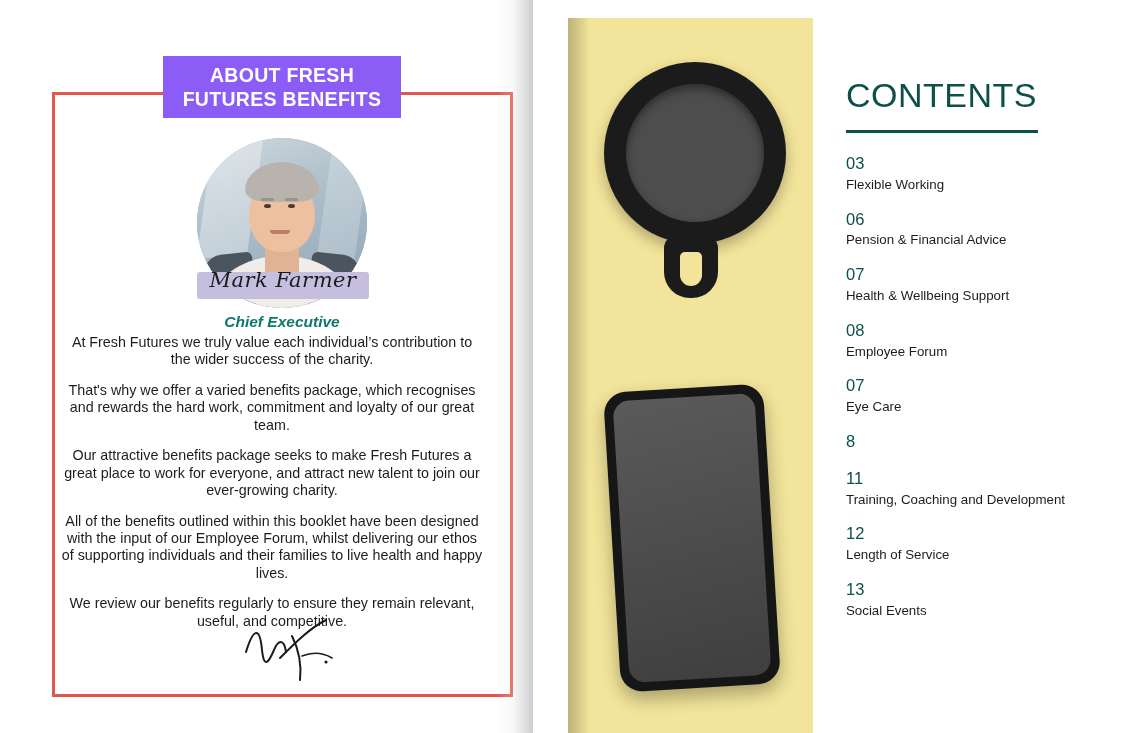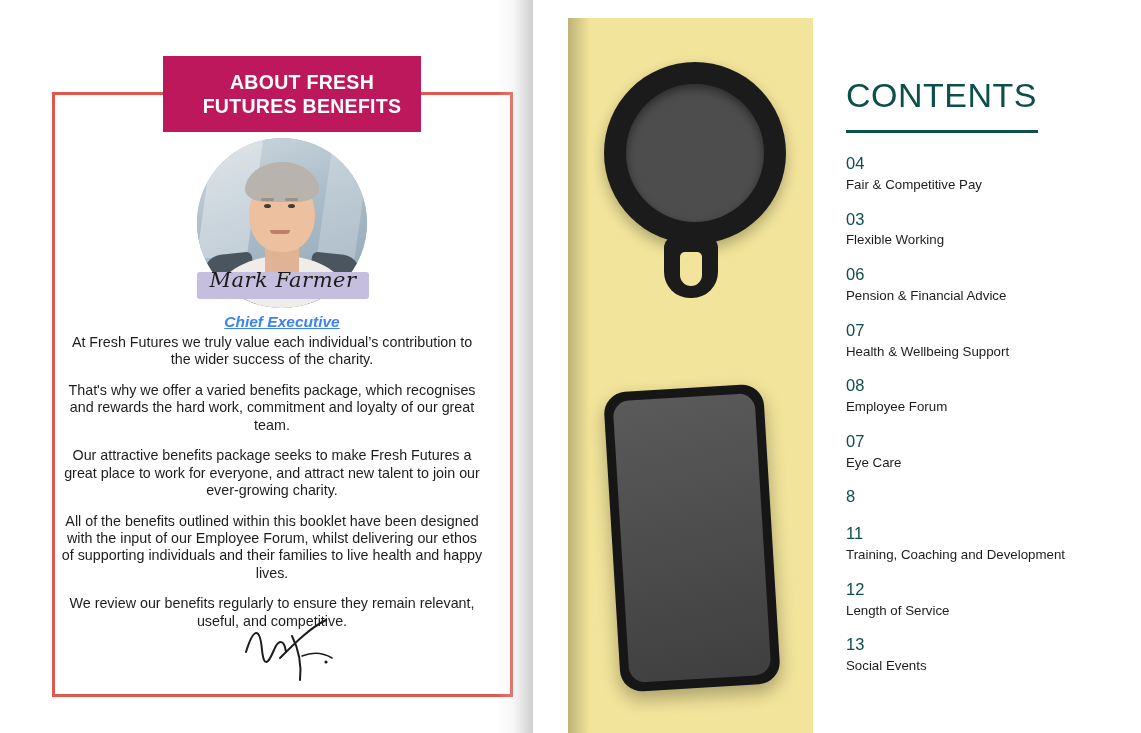--- a/index.html
+++ b/index.html
@@ -36,33 +36,32 @@
     width: 461px;
     height: 605px;
     border: 3px solid #e2574c;
     box-sizing: border-box;
     background: #ffffff;
   }
 
   #about-banner {
     position: absolute;
     left: 163px; top: 56px;
-    width: 238px; height: 76px;
-    background: #be185d;
+    width: 238px; height: 62px;
+    background: #8b5cf6;
     color: #ffffff;
     display: flex;
     flex-direction: column;
     align-items: center;
     justify-content: center;
     text-align: center;
     line-height: 1.25;
     font-size: 19.5px;
     font-weight: bold;
     letter-spacing: 0.3px;
-    padding-left: 20px;
   }
 
   #portrait-wrap {
     position: absolute;
     left: 197px; top: 138px;
     width: 170px; height: 170px;
   }
   #portrait {
     width: 170px; height: 170px;
     border-radius: 50%;
@@ -148,22 +147,21 @@
     letter-spacing: 0.5px;
   }
   #job-title {
     position: absolute;
     left: 82px; top: 313px;
     width: 400px;
     text-align: center;
     font-size: 15.5px;
     font-weight: bold;
     font-style: italic;
-    color: #3b82f6;
-    text-decoration: underline;
+    color: #0f766e;
   }
 
   #about-body {
     position: absolute;
     left: 60px; top: 334px;
     width: 424px;
     text-align: center;
     color: #1d1d1d;
     font-size: 14.3px;
     line-height: 1.22;
@@ -336,24 +334,20 @@
   </div>
   <div id="photo-shadow-left"></div>
 </div>
 
 <div id="contents-panel">
   <div id="contents-title">CONTENTS</div>
   <div id="contents-rule"></div>
 
   <div id="contents-list">
     <div class="toc-item">
-      <div class="toc-num">04</div>
-      <div class="toc-label">Fair &amp; Competitive Pay</div>
-    </div>
-    <div class="toc-item">
       <div class="toc-num">03</div>
       <div class="toc-label">Flexible Working</div>
     </div>
     <div class="toc-item">
       <div class="toc-num">06</div>
       <div class="toc-label">Pension &amp; Financial Advice</div>
     </div>
     <div class="toc-item">
       <div class="toc-num">07</div>
       <div class="toc-label">Health &amp; Wellbeing Support</div>

